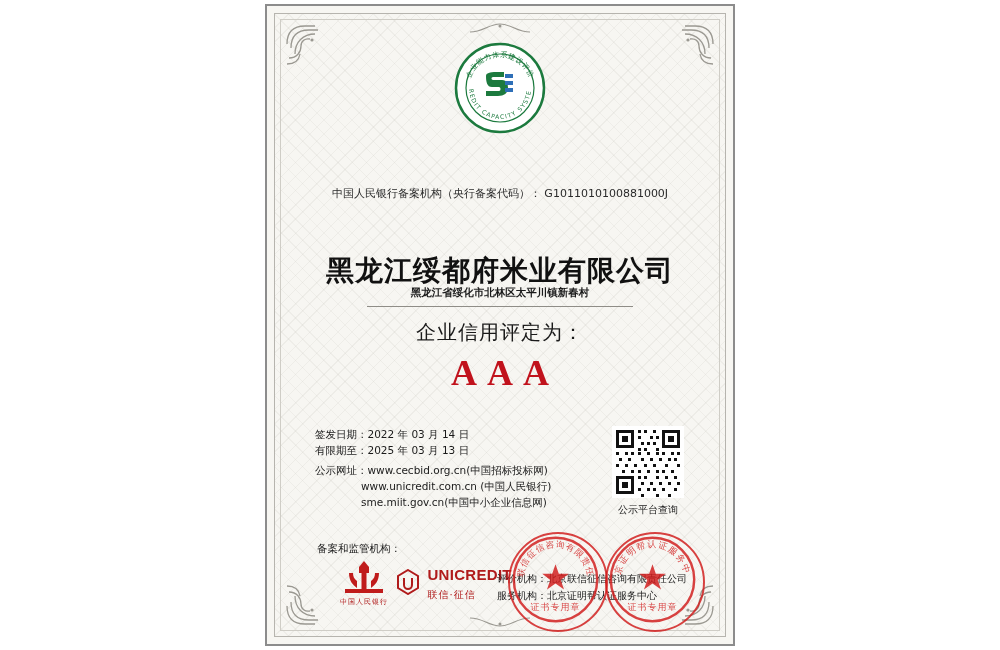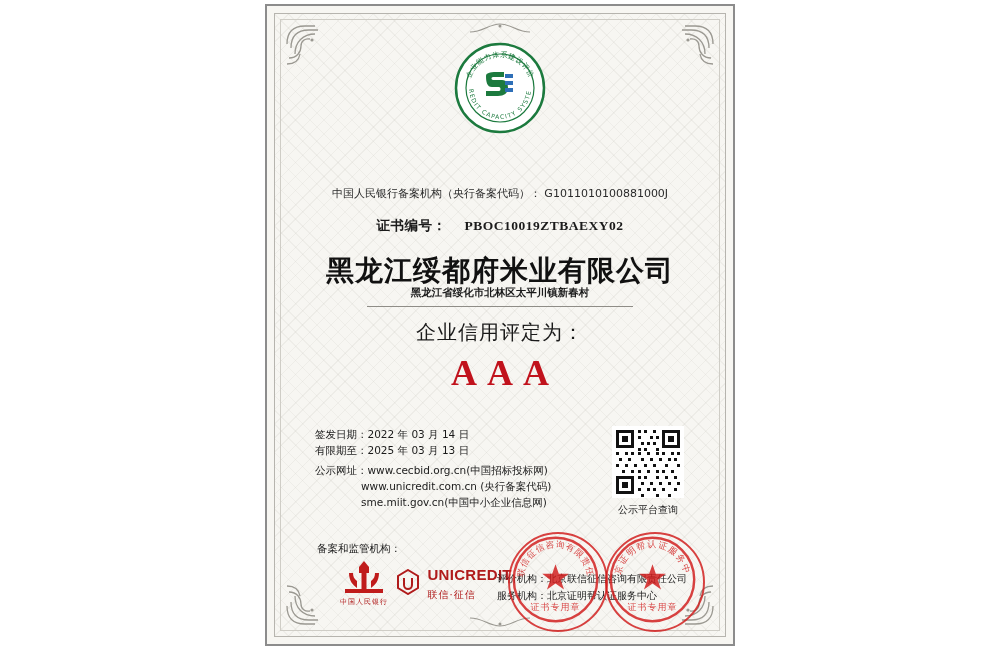--- a/index.html
+++ b/index.html
@@ -366,44 +366,41 @@
               <path d="M2 4 C2 1, 6 0, 12 0 L20 0 L20 5 L9 5 C7 5 7 8 9 8 L18 8 C23 8 24 12 24 16 C24 21 20 24 14 24 L2 24 L2 19 L15 19 C17 19 17 15 15 15 L8 15 C3 15 2 10 2 4 Z" fill="#1c7a3e"></path>
               <rect x="21" y="2" width="8" height="4" fill="#2e6fb7"></rect>
               <rect x="21" y="9" width="8" height="4" fill="#2e6fb7"></rect>
               <rect x="21" y="16" width="8" height="4" fill="#2e6fb7"></rect>
             </g>
           </svg>
         </div>
 
         <div class="sub-line">中国人民银行备案机构（央行备案代码）： G1011010100881000J</div>
 
-        <div class="cert-no">
-          <span class="lbl">证书编号：</span><span class="val">PBOC10019ZTBAEXY02</span>
-        </div>
 
         <div class="company">黑龙江绥都府米业有限公司</div>
         <div class="address" style="top:272px">黑龙江省绥化市北林区太平川镇新春村</div>
         <div class="company-rule" style="top:292px"></div>
 
         <div class="rated-label">企业信用评定为：</div>
         <div class="grade">AAA</div>
 
         <div class="info">
           <div class="row">
             <span>签发日期：</span><span>2022 年 03 月 14 日</span>
           </div>
           <div class="row">
             <span>有限期至：</span><span>2025 年 03 月 13 日</span>
           </div>
           <div class="urls">
             <div class="row">
               <span>公示网址：</span><span class="u first">www.cecbid.org.cn(中国招标投标网)</span>
             </div>
             <div class="row">
-              <span class="u">www.unicredit.com.cn (央行备案代码)</span>
+              <span class="u">www.unicredit.com.cn (中国人民银行)</span>
             </div>
             <div class="row">
               <span class="u">sme.miit.gov.cn(中国中小企业信息网)</span>
             </div>
           </div>
         </div>
 
         <div class="qr-wrap">
           <div class="qr">
             <svg width="72" height="72" viewBox="0 0 72 72" shape-rendering="crispEdges">

